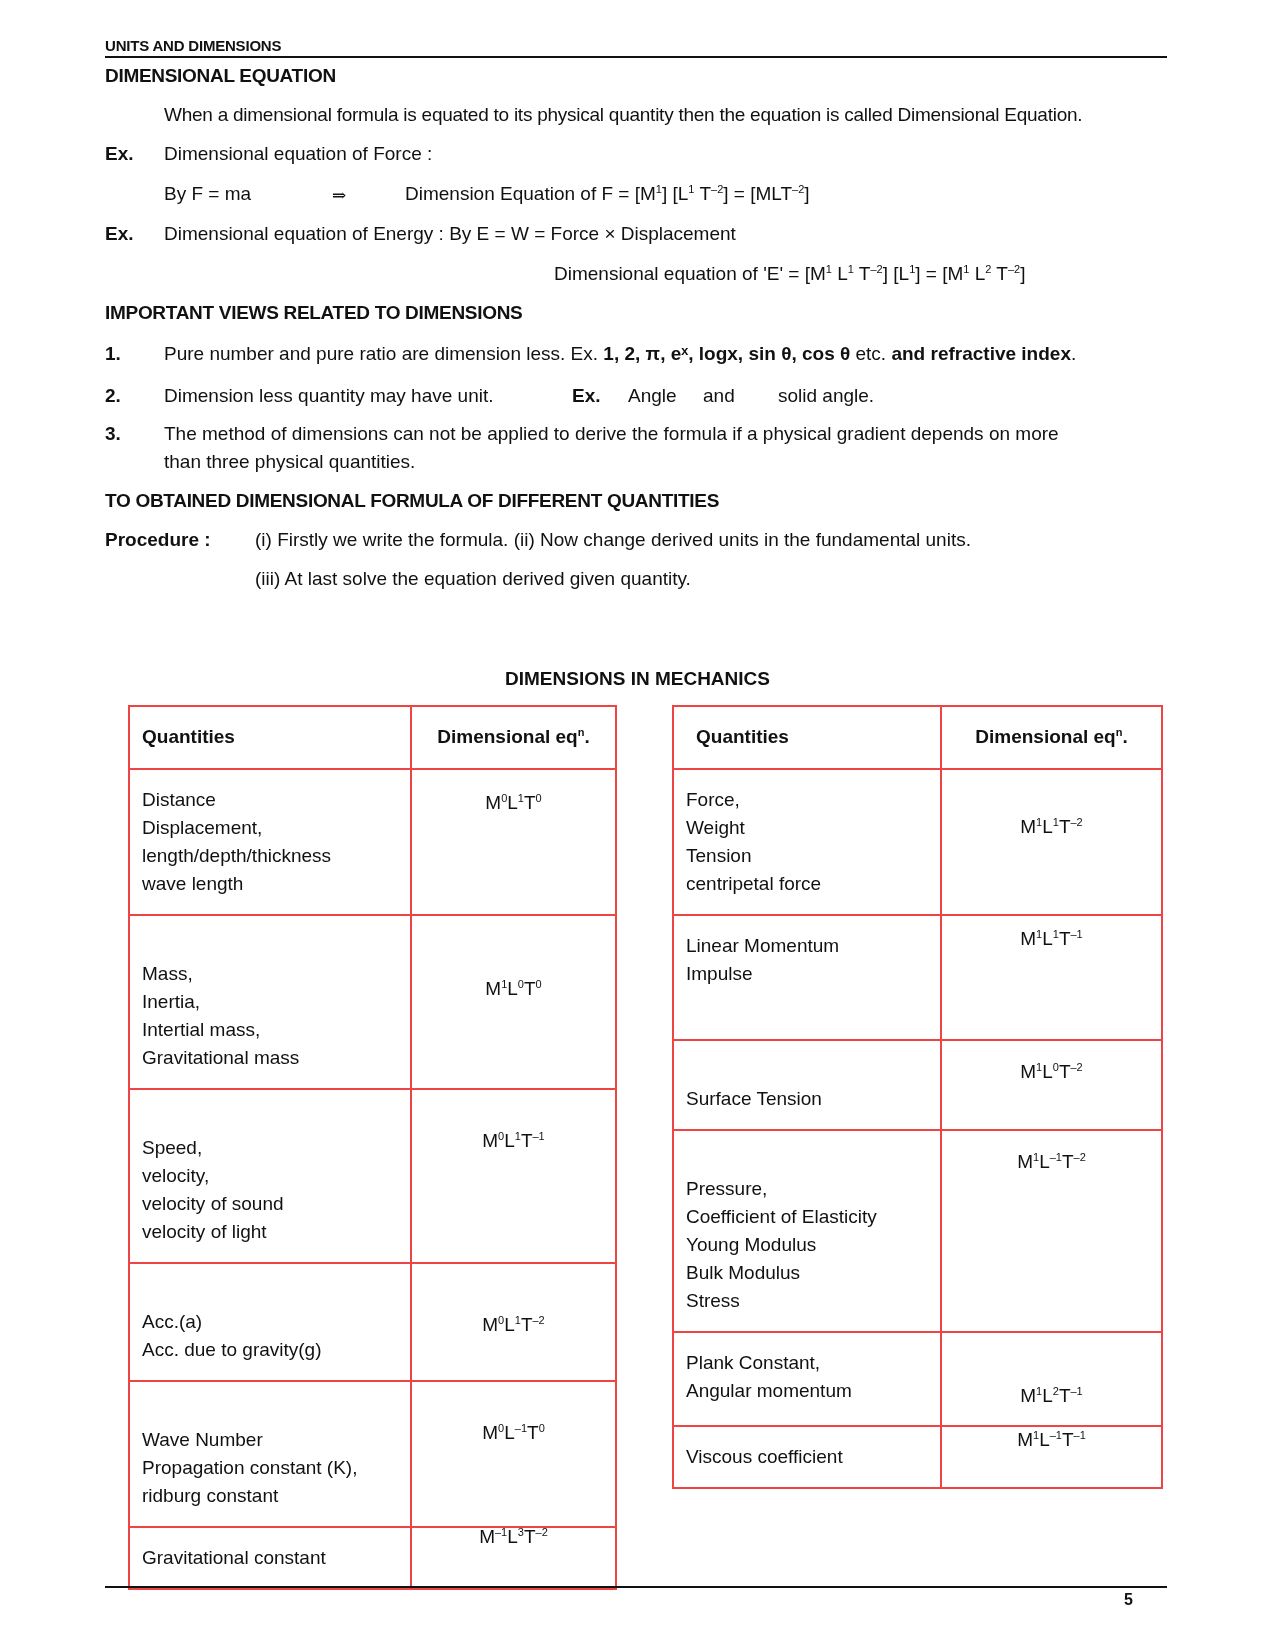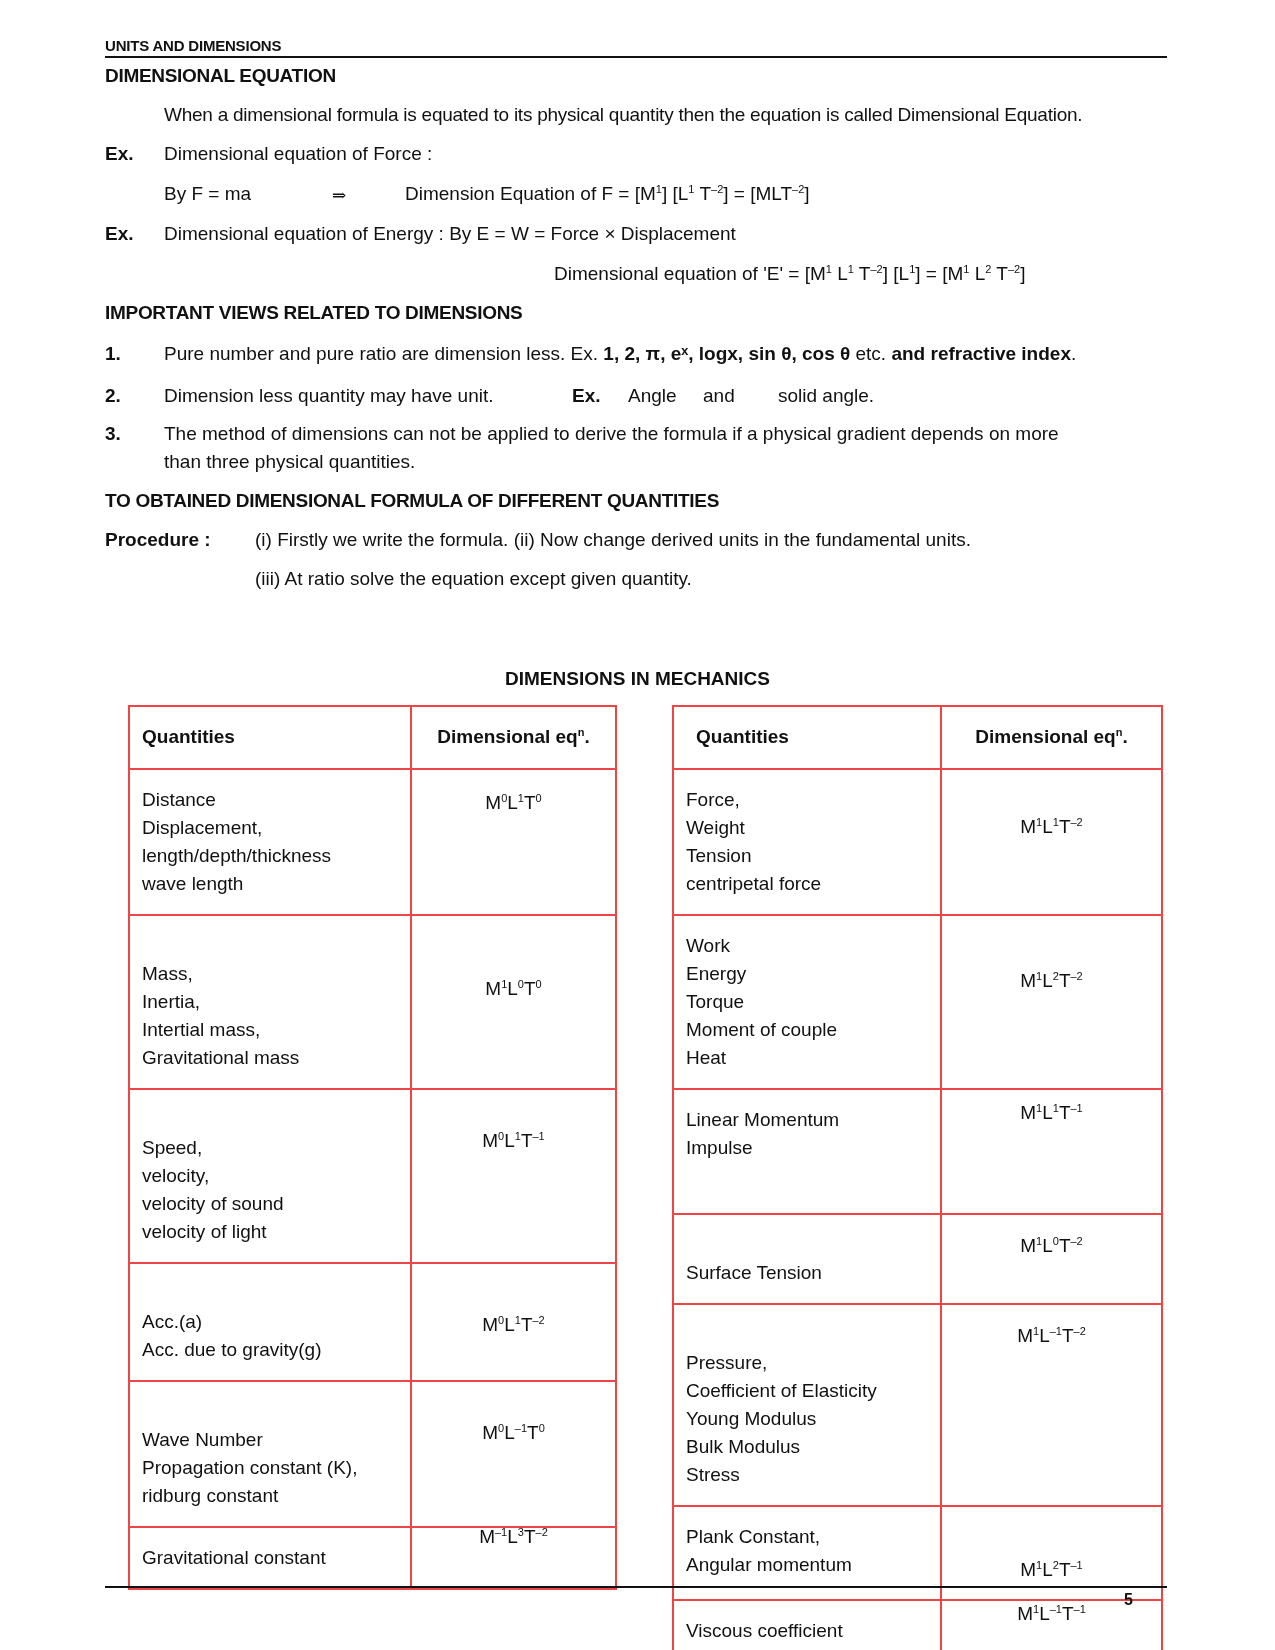--- a/index.html
+++ b/index.html
@@ -61,21 +61,21 @@
 <div class="abs t" style="left:703px; top:385px;">and</div>
 <div class="abs t" style="left:778px; top:385px;">solid angle.</div>
 
 <div class="abs t b" style="left:105px; top:423px;">3.</div>
 <div class="abs t" style="left:164px; top:423px;">The method of dimensions can not be applied to derive the formula if a physical gradient depends on more</div>
 <div class="abs t" style="left:164px; top:451px;">than three physical quantities.</div>
 
 <div class="abs h" style="left:105px; top:490px;">TO OBTAINED DIMENSIONAL FORMULA OF DIFFERENT QUANTITIES</div>
 <div class="abs t b" style="left:105px; top:529px;">Procedure :</div>
 <div class="abs t" style="left:255px; top:529px;">(i) Firstly we write the formula.  (ii) Now change derived units in the fundamental units.</div>
-<div class="abs t" style="left:255px; top:568px;">(iii) At ratio solve the equation except given quantity.</div>
+<div class="abs t" style="left:255px; top:568px;">(iii) At last solve the equation derived given quantity.</div>
 
 <div class="abs tbl-title">DIMENSIONS IN MECHANICS</div>
 
 <table class="dim" id="left-table">
   <colgroup>
       <col style="width:282px">
       <col style="width:205px">
     </colgroup>
   <thead>
     <tr>
@@ -167,32 +167,20 @@
         <td class="qcell" style="padding-left: 22px;">
           <div>Force,</div>
           <div>Weight</div>
           <div>Tension</div>
           <div>centripetal force</div>
         </td>
         <td class="eqcell">
           <span class="f" style="top: 46px;">M<sup>1</sup>L<sup>1</sup>T<sup>–2</sup></span>
         </td>
       </tr>
-      <tr style="height: 154px;">
-        <td class="qcell" style="padding-left: 22px;">
-          <div>Work</div>
-          <div>Energy</div>
-          <div>Torque</div>
-          <div>Moment of couple</div>
-          <div>Heat</div>
-        </td>
-        <td class="eqcell">
-          <span class="f" style="top: 54px;">M<sup>1</sup>L<sup>2</sup>T<sup>–2</sup></span>
-        </td>
-      </tr>
       <tr style="height: 125px;">
         <td class="qcell" style="padding-left: 22px;">
           <div>Linear Momentum</div>
           <div>Impulse</div>
         </td>
         <td class="eqcell">
           <span class="f" style="top: 12px;">M<sup>1</sup>L<sup>1</sup>T<sup>–1</sup></span>
         </td>
       </tr>
       <tr style="height: 84px;">

